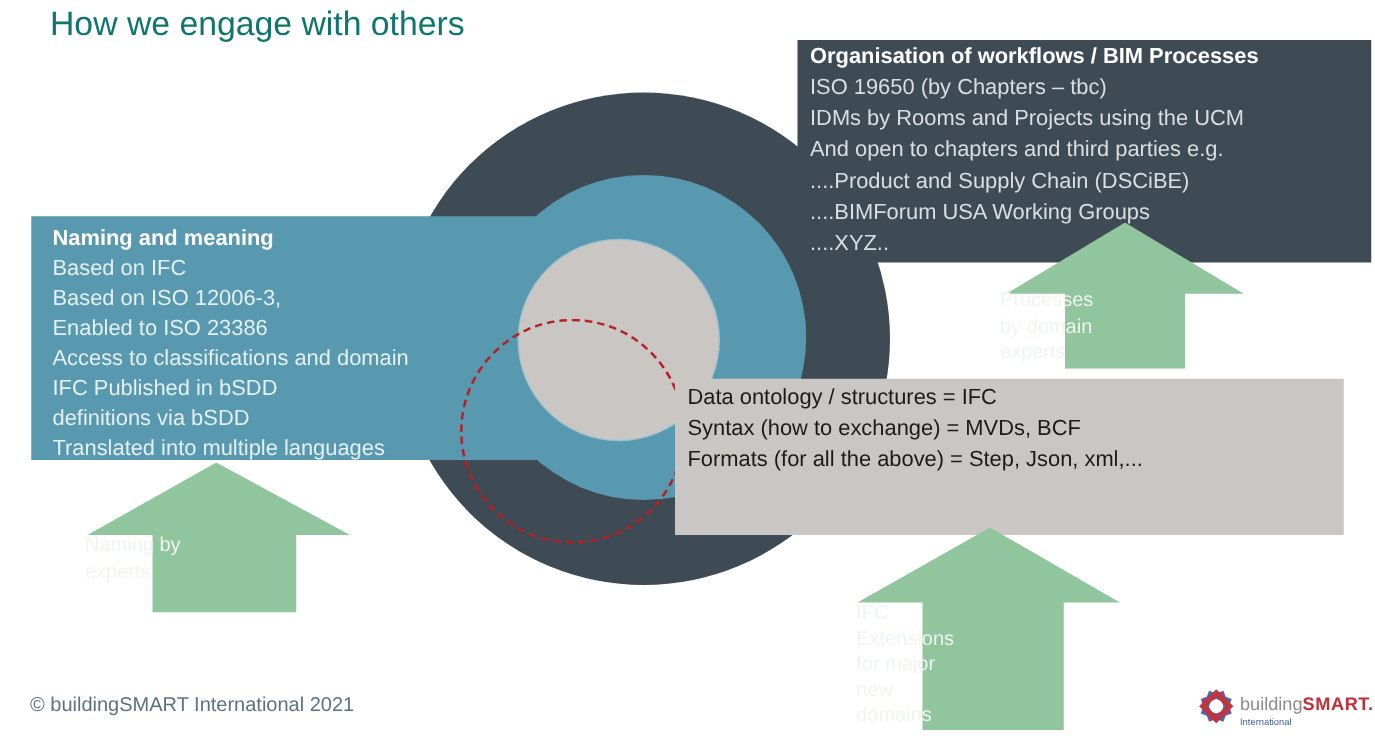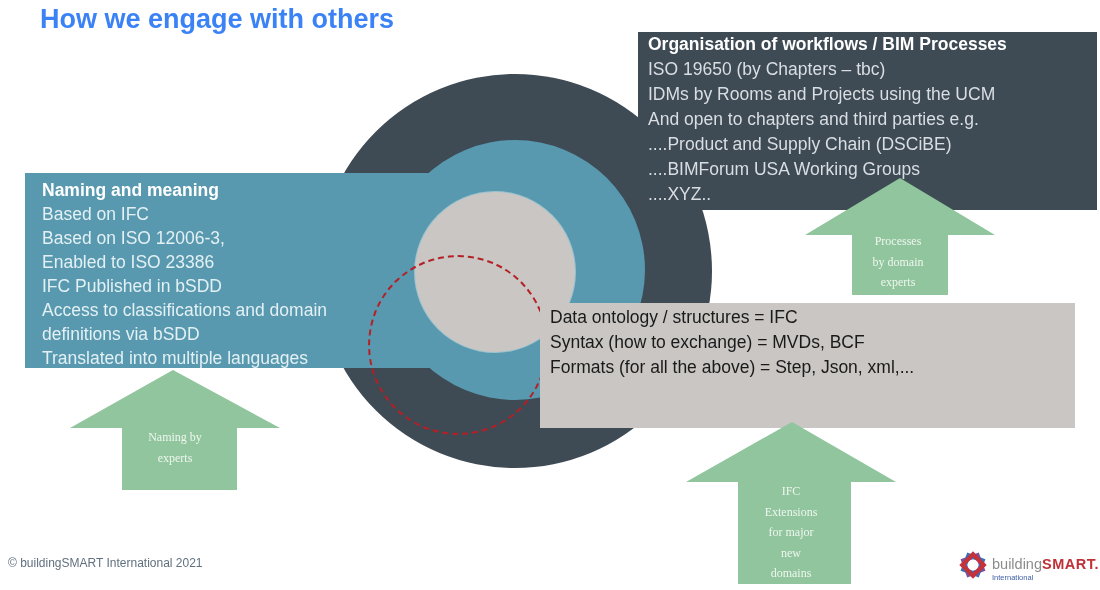--- a/index.html
+++ b/index.html
@@ -15,26 +15,26 @@
   .textbox{position:absolute;box-sizing:border-box;}
   .teal-box{left:25px;top:173px;width:407px;height:195px;background:var(--teal,#5899AF);z-index:3;
             color:#E3F0F4;font-size:17.5px;line-height:24px;padding:5px 8px 0 17px;}
   .dark-box{left:638px;top:32px;width:459px;height:178px;background:var(--dark-slate,#3E4A54);z-index:6;
             color:#D9DEE3;font-size:17.5px;line-height:25px;padding:0 10px 0 10px;}
   .gray-box{left:540px;top:303px;width:535px;height:125px;background:var(--light-gray,#C9C6C3);z-index:6;
             color:#1A1A1A;font-size:17.5px;line-height:25px;padding:2px 10px 0 10px;}
   .box-title{font-weight:bold;}
   .teal-box .box-title,.dark-box .box-title{color:#FFFFFF;}
 
-  .slide-title{position:absolute;left:40px;top:4px;font-size:27px;font-weight:bold;color:#3b82f6;z-index:8;}
+  .slide-title{position:absolute;left:40px;top:4px;font-size:27px;font-weight:normal;color:#0f766e;z-index:8;}
 
   .arrow-svg{position:absolute;z-index:7;}
-  .arrow-label{position:absolute;z-index:8;text-align:center;color:#EFF6EF;font-size:12px;line-height:20.5px;font-family:Liberation Serif, serif;}
+  .arrow-label{position:absolute;z-index:8;text-align:left;color:#EFF6EF;font-size:16px;line-height:20.5px;}
 
-  .copyright{position:absolute;left:8px;top:556px;font-size:12px;color:#61707F;z-index:8;}
+  .copyright{position:absolute;left:24px;top:556px;font-size:16px;color:#61707F;z-index:8;}
 
   .logo{position:absolute;left:956px;top:548px;display:flex;align-items:flex-end;z-index:8;}
   .logo-text{display:flex;flex-direction:column;margin-left:2px;}
   .logo-word{display:flex;align-items:baseline;line-height:15px;}
   .logo-building{color:#8C8C8C;font-size:14.5px;}
   .logo-smart{color:#C03038;font-size:14.5px;font-weight:bold;letter-spacing:.5px;}
   .logo-sub{color:#3E5FA5;font-size:7.5px;margin-top:1px;}
 </style>
 </head>
 <body>
@@ -44,22 +44,22 @@
   <div class="slide-title">How we engage with others</div>
 
   <div class="shape outer-circle"></div>
   <div class="shape teal-circle"></div>
 
   <div class="textbox teal-box">
     <div class="box-title">Naming and meaning</div>
     <div>Based on IFC</div>
     <div>Based on ISO 12006-3,</div>
     <div>Enabled to ISO 23386</div>
+    <div>Access to classifications and domain</div>
     <div>IFC Published in bSDD</div>
-    <div>Access to classifications and domain</div>
     <div>definitions via bSDD</div>
     <div>Translated into multiple languages</div>
   </div>
 
   <div class="shape inner-circle"></div>
   <div class="shape red-circle"></div>
 
   <div class="textbox dark-box">
     <div class="box-title">Organisation of workflows / BIM Processes</div>
     <div>ISO 19650 (by Chapters – tbc)</div>

